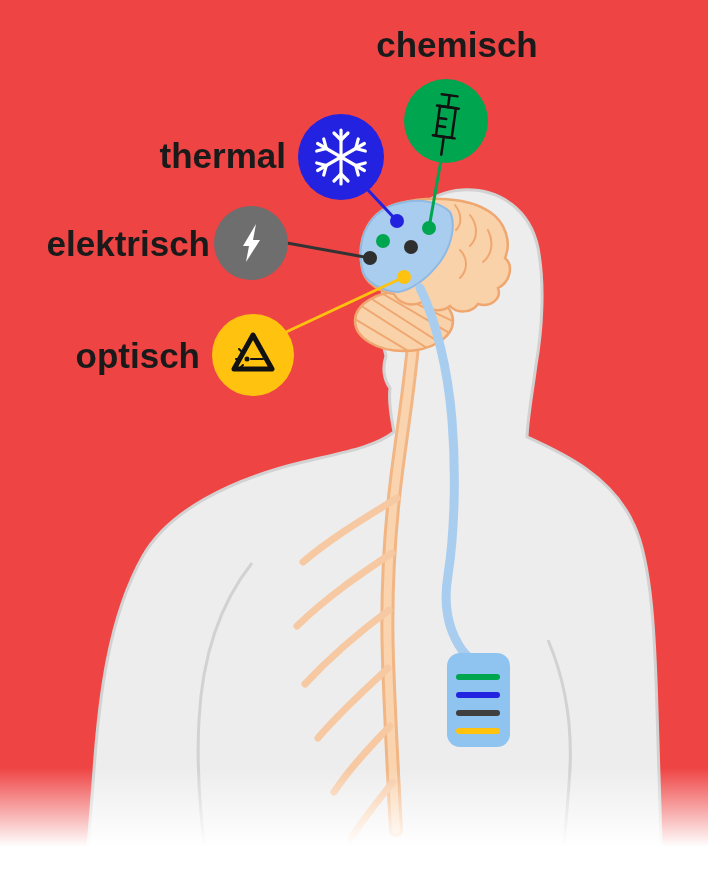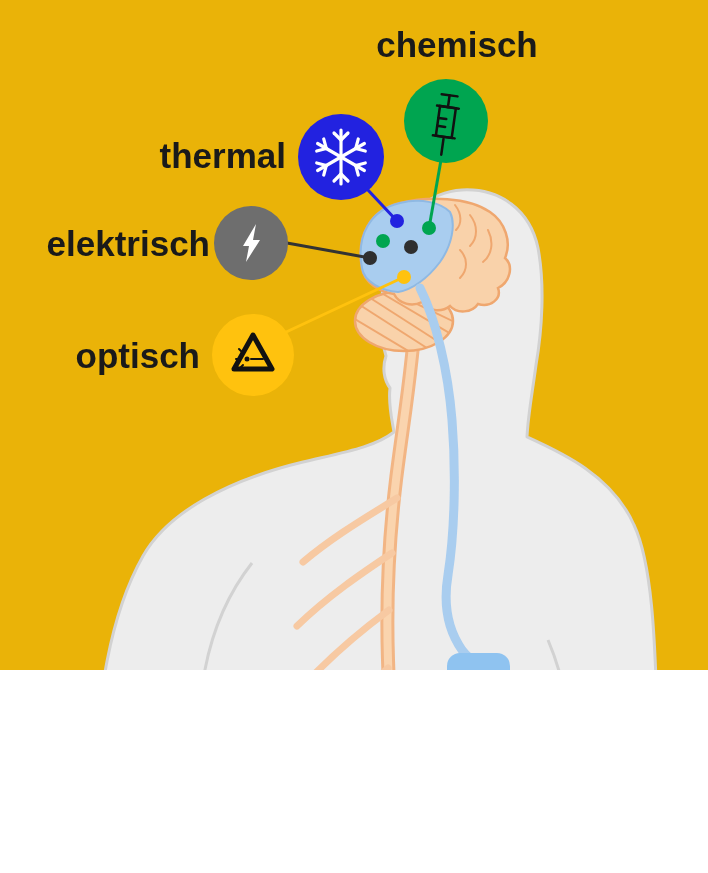--- a/index.html
+++ b/index.html
@@ -1,19 +1,19 @@
 <!DOCTYPE html>
 <html><head>
 <meta charset="utf-8">
 <style>
   html,body{margin:0;padding:0;background:#ffffff;}
   .stage{
     position:relative;
-    width:708px;height:670px;
-    background:#eab308;
+    width:708px;height:873px;
+    background:#ef4444;
     overflow:hidden;
     font-family:"Liberation Sans", sans-serif;
   }
   svg{display:block;}
   text.diagram-label{
     font-family:"Liberation Sans", sans-serif;
     font-size:35px;
     font-weight:600;
     fill:#1a1a1a;
   }

